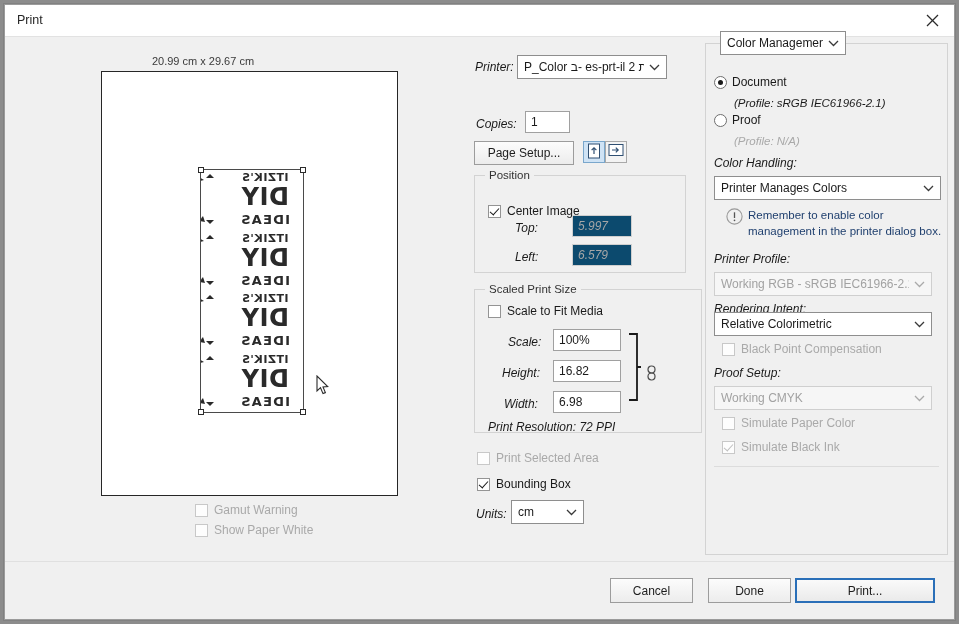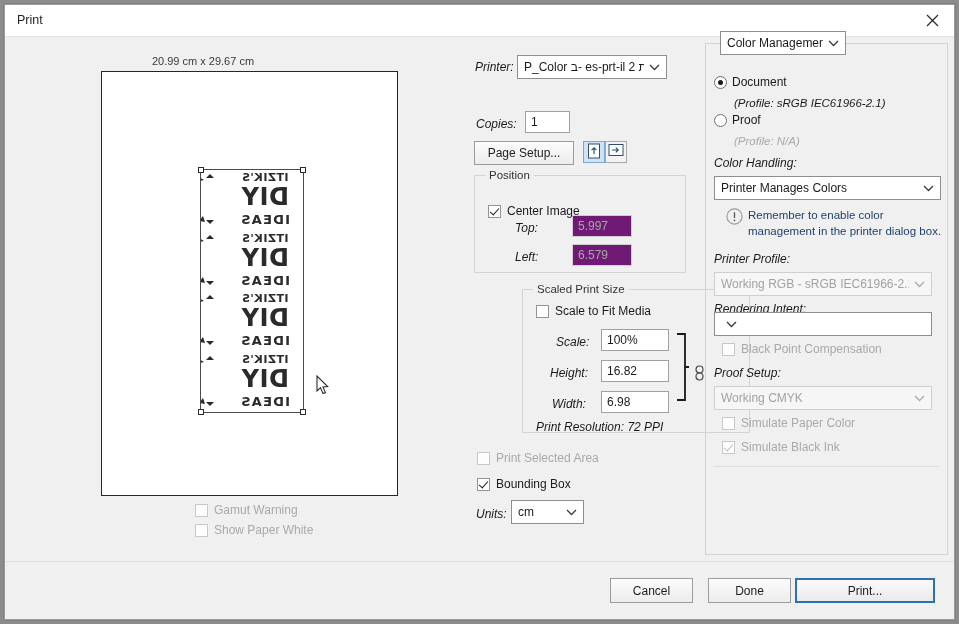--- a/index.html
+++ b/index.html
@@ -176,22 +176,23 @@
     height: 22px;
     font-size: 12px;
     font-family: "Liberation Sans", sans-serif;
     padding: 0 5px;
     display: flex;
     align-items: center;
     color: #1a1a1a;
   }
   .txtbox.disabled {
     border-color: #cfcfcf;
-    background: #701a75;
+    background: #0c4a6e;
     color: #a6a6a6;
+    font-style: italic;
   }
 
   .combo {
     border: 1px solid #8e8e8e;
     background: #ffffff;
     height: 24px;
     display: flex;
     align-items: center;
     padding: 0 2px 0 6px;
     font-size: 12px;
@@ -467,21 +468,21 @@
       <div class="txtbox disabled" style="position:absolute; left:97px; top:39px; width:60px;">
         <span>5.997</span>
       </div>
 
       <div class="lab" style="left:40px; top:74px;">Left:</div>
       <div class="txtbox disabled" style="position:absolute; left:97px; top:68px; width:60px;">
         <span>6.579</span>
       </div>
     </div>
 
-    <div class="group" style="left:19px; top:252px; width:228px; height:144px;margin-left:48px;">
+    <div class="group" style="left:19px; top:252px; width:228px; height:144px;">
       <div class="g-title">Scaled Print Size</div>
 
       <div class="chk-row" style="position:absolute; left:13px; top:14px;">
         <span class="cbox"></span>
         <span>Scale to Fit Media</span>
       </div>
 
       <div class="lab" style="left:33px; top:45px;">Scale:</div>
       <div class="txtbox" style="position:absolute; left:78px; top:39px; width:68px;">
         <span>100%</span>
@@ -581,20 +582,21 @@
       <span class="cval">Working RGB - sRGB IEC61966-2.1</span>
       <span class="carat">
         <svg width="11" height="7" viewBox="0 0 11 7">
             <polyline points="1,1 5.5,5.5 10,1" fill="none" stroke="#3a3a3a" stroke-width="1.3"></polyline>
           </svg>
       </span>
     </div>
 
     <div class="lab" style="left:8px; top:258px;">Rendering Intent:</div>
     <div class="combo" style="position:absolute; left:8px; top:268px; width:218px;">
+      <span class="cval">Relative Colorimetric</span>
       <span class="carat">
         <svg width="11" height="7" viewBox="0 0 11 7">
             <polyline points="1,1 5.5,5.5 10,1" fill="none" stroke="#3a3a3a" stroke-width="1.3"></polyline>
           </svg>
       </span>
     </div>
 
     <div class="chk-row" style="position:absolute; left:16px; top:298px;">
       <span class="cbox disabled"></span>
       <span class="lbl-dim">Black Point Compensation</span>

